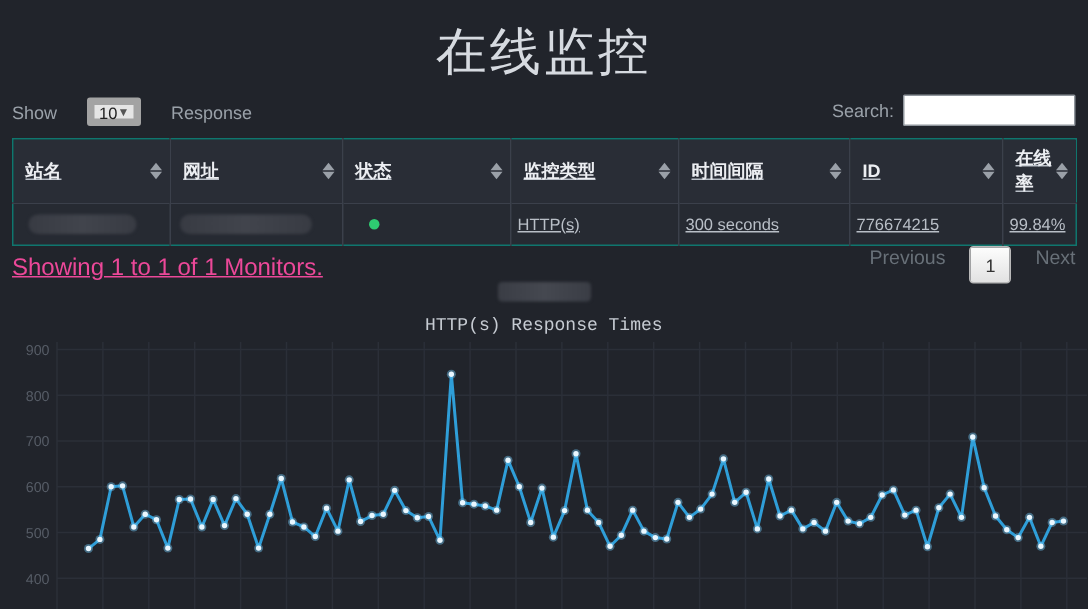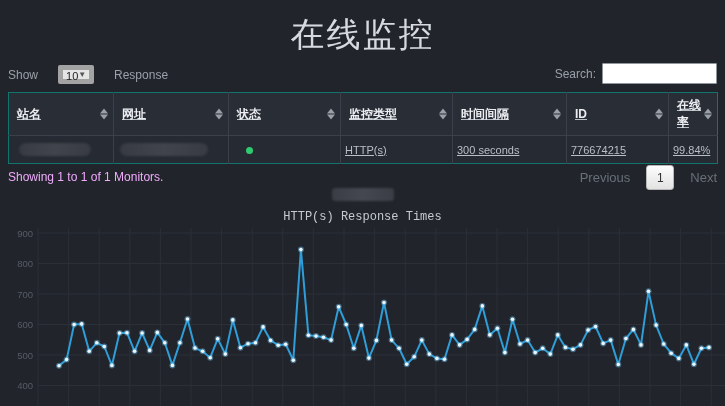--- a/index.html
+++ b/index.html
@@ -56,22 +56,22 @@
     display:flex; flex-direction:column; gap:1px; align-items:center;
   }
   .sort-icon .up { width:0; height:0; border-left:4px solid transparent; border-right:4px solid transparent; border-bottom:5px solid #9aa0a8; }
   .sort-icon .dn { width:0; height:0; border-left:4px solid transparent; border-right:4px solid transparent; border-top:5px solid #9aa0a8; }
   .status-dot { display:inline-block; width:7px; height:7px; border-radius:50%; background:#2ecc71; margin-left:13px; }
   .redact { display:inline-block; height:13px; border-radius:7px;
     background:linear-gradient(90deg,#383b43,#41444c,#383b43); filter:blur(1px); vertical-align:middle; }
   .redact-site { width:72px; margin-left:6px; }
   .redact-url { width:88px; margin-left:2px; }
   
-  .showing-text { position:absolute; top:170px; left:8px; font-size:12px; color:#f0abfc; }
-  .pagination { position:absolute; top:164px; right:8px; display:flex; align-items:center; gap:16px; height:27px; }
+  .showing-text { position:absolute; top:170px; left:8px; font-size:16px; color:#ec4899;text-decoration:underline; }
+  .pagination { position:absolute; top:164px; right:8px; display:flex; align-items:flex-start; gap:16px; height:27px; }
   .page-link { font-size:13px; color:#687078; cursor:default; }
   .page-btn {
     min-width:28px; height:25px; padding:0 9px;
     background:linear-gradient(#fdfdfd,#e2e2e2); border:1px solid #b9b9b9; border-radius:3px;
     color:#333; font-size:12px; display:flex; align-items:center; justify-content:center; cursor:pointer;
   }
   
   .chart-header { position:absolute; top:188px; left:0; width:725px; text-align:center;font-family:Liberation Mono, monospace; }
   .redact-chart { width:62px; height:13px; display:inline-block; border-radius:3px;
     background:linear-gradient(90deg,#3a3d45,#454850,#3a3d45); filter:blur(1px); }

